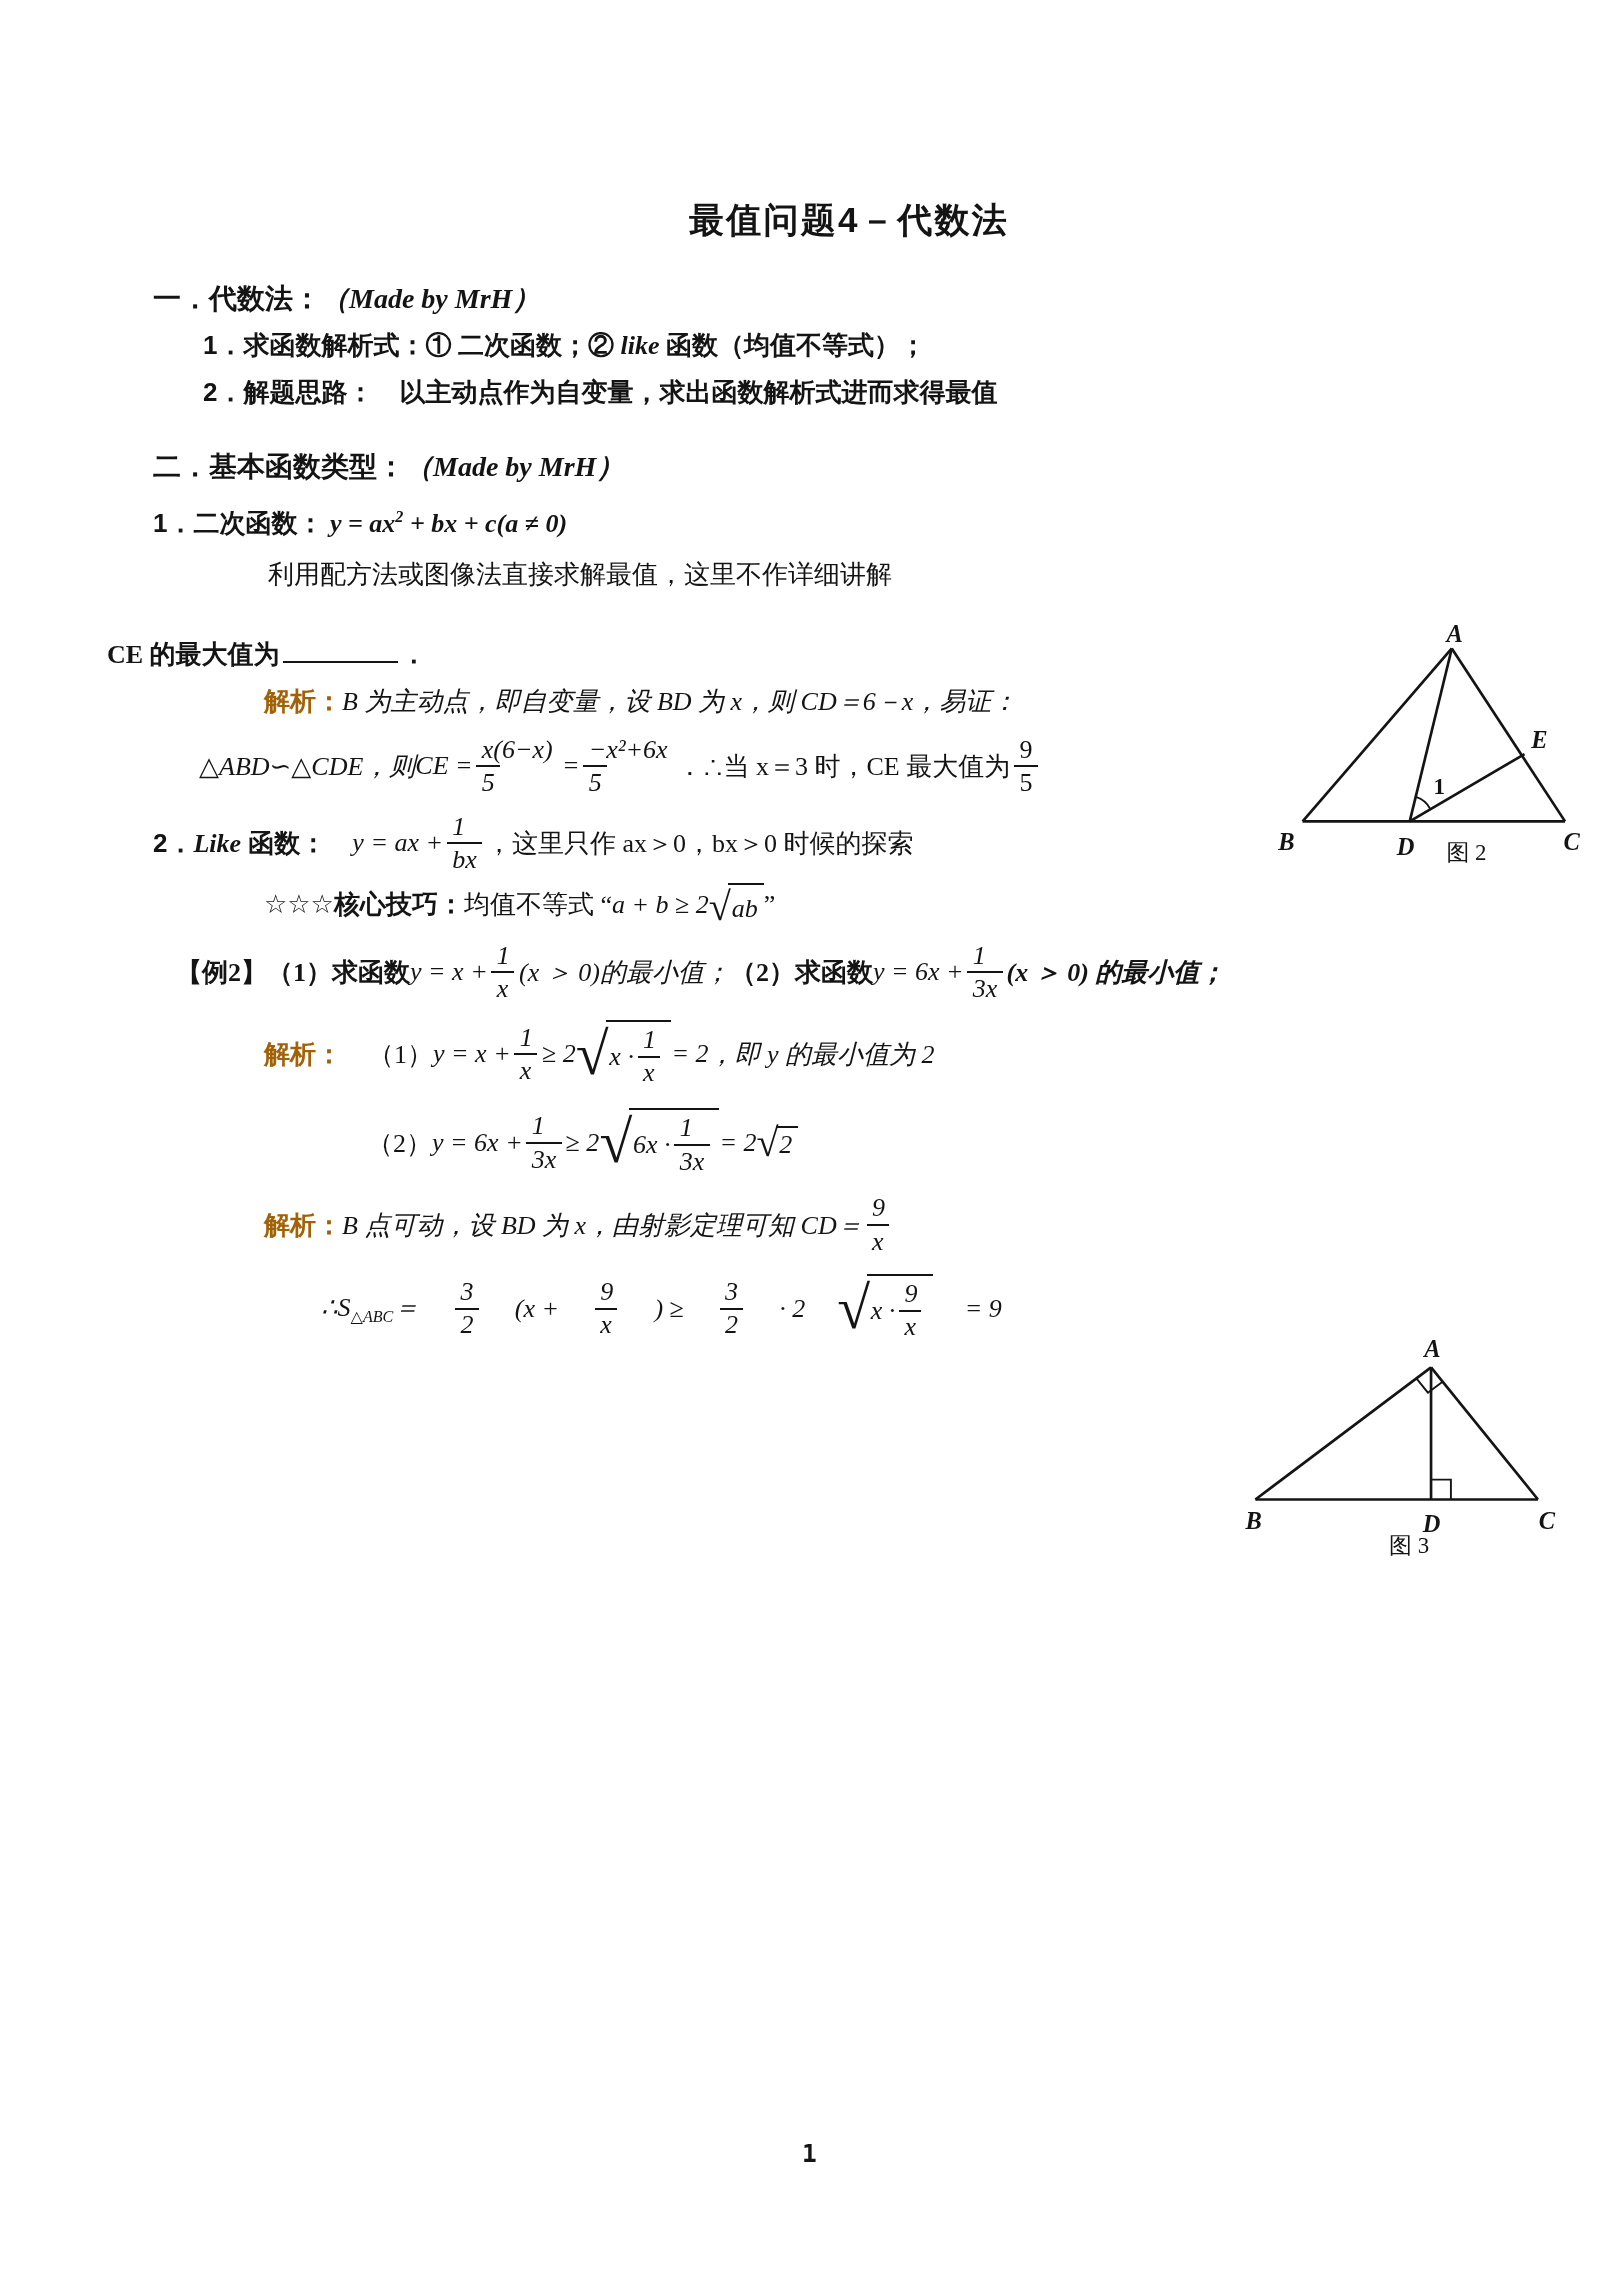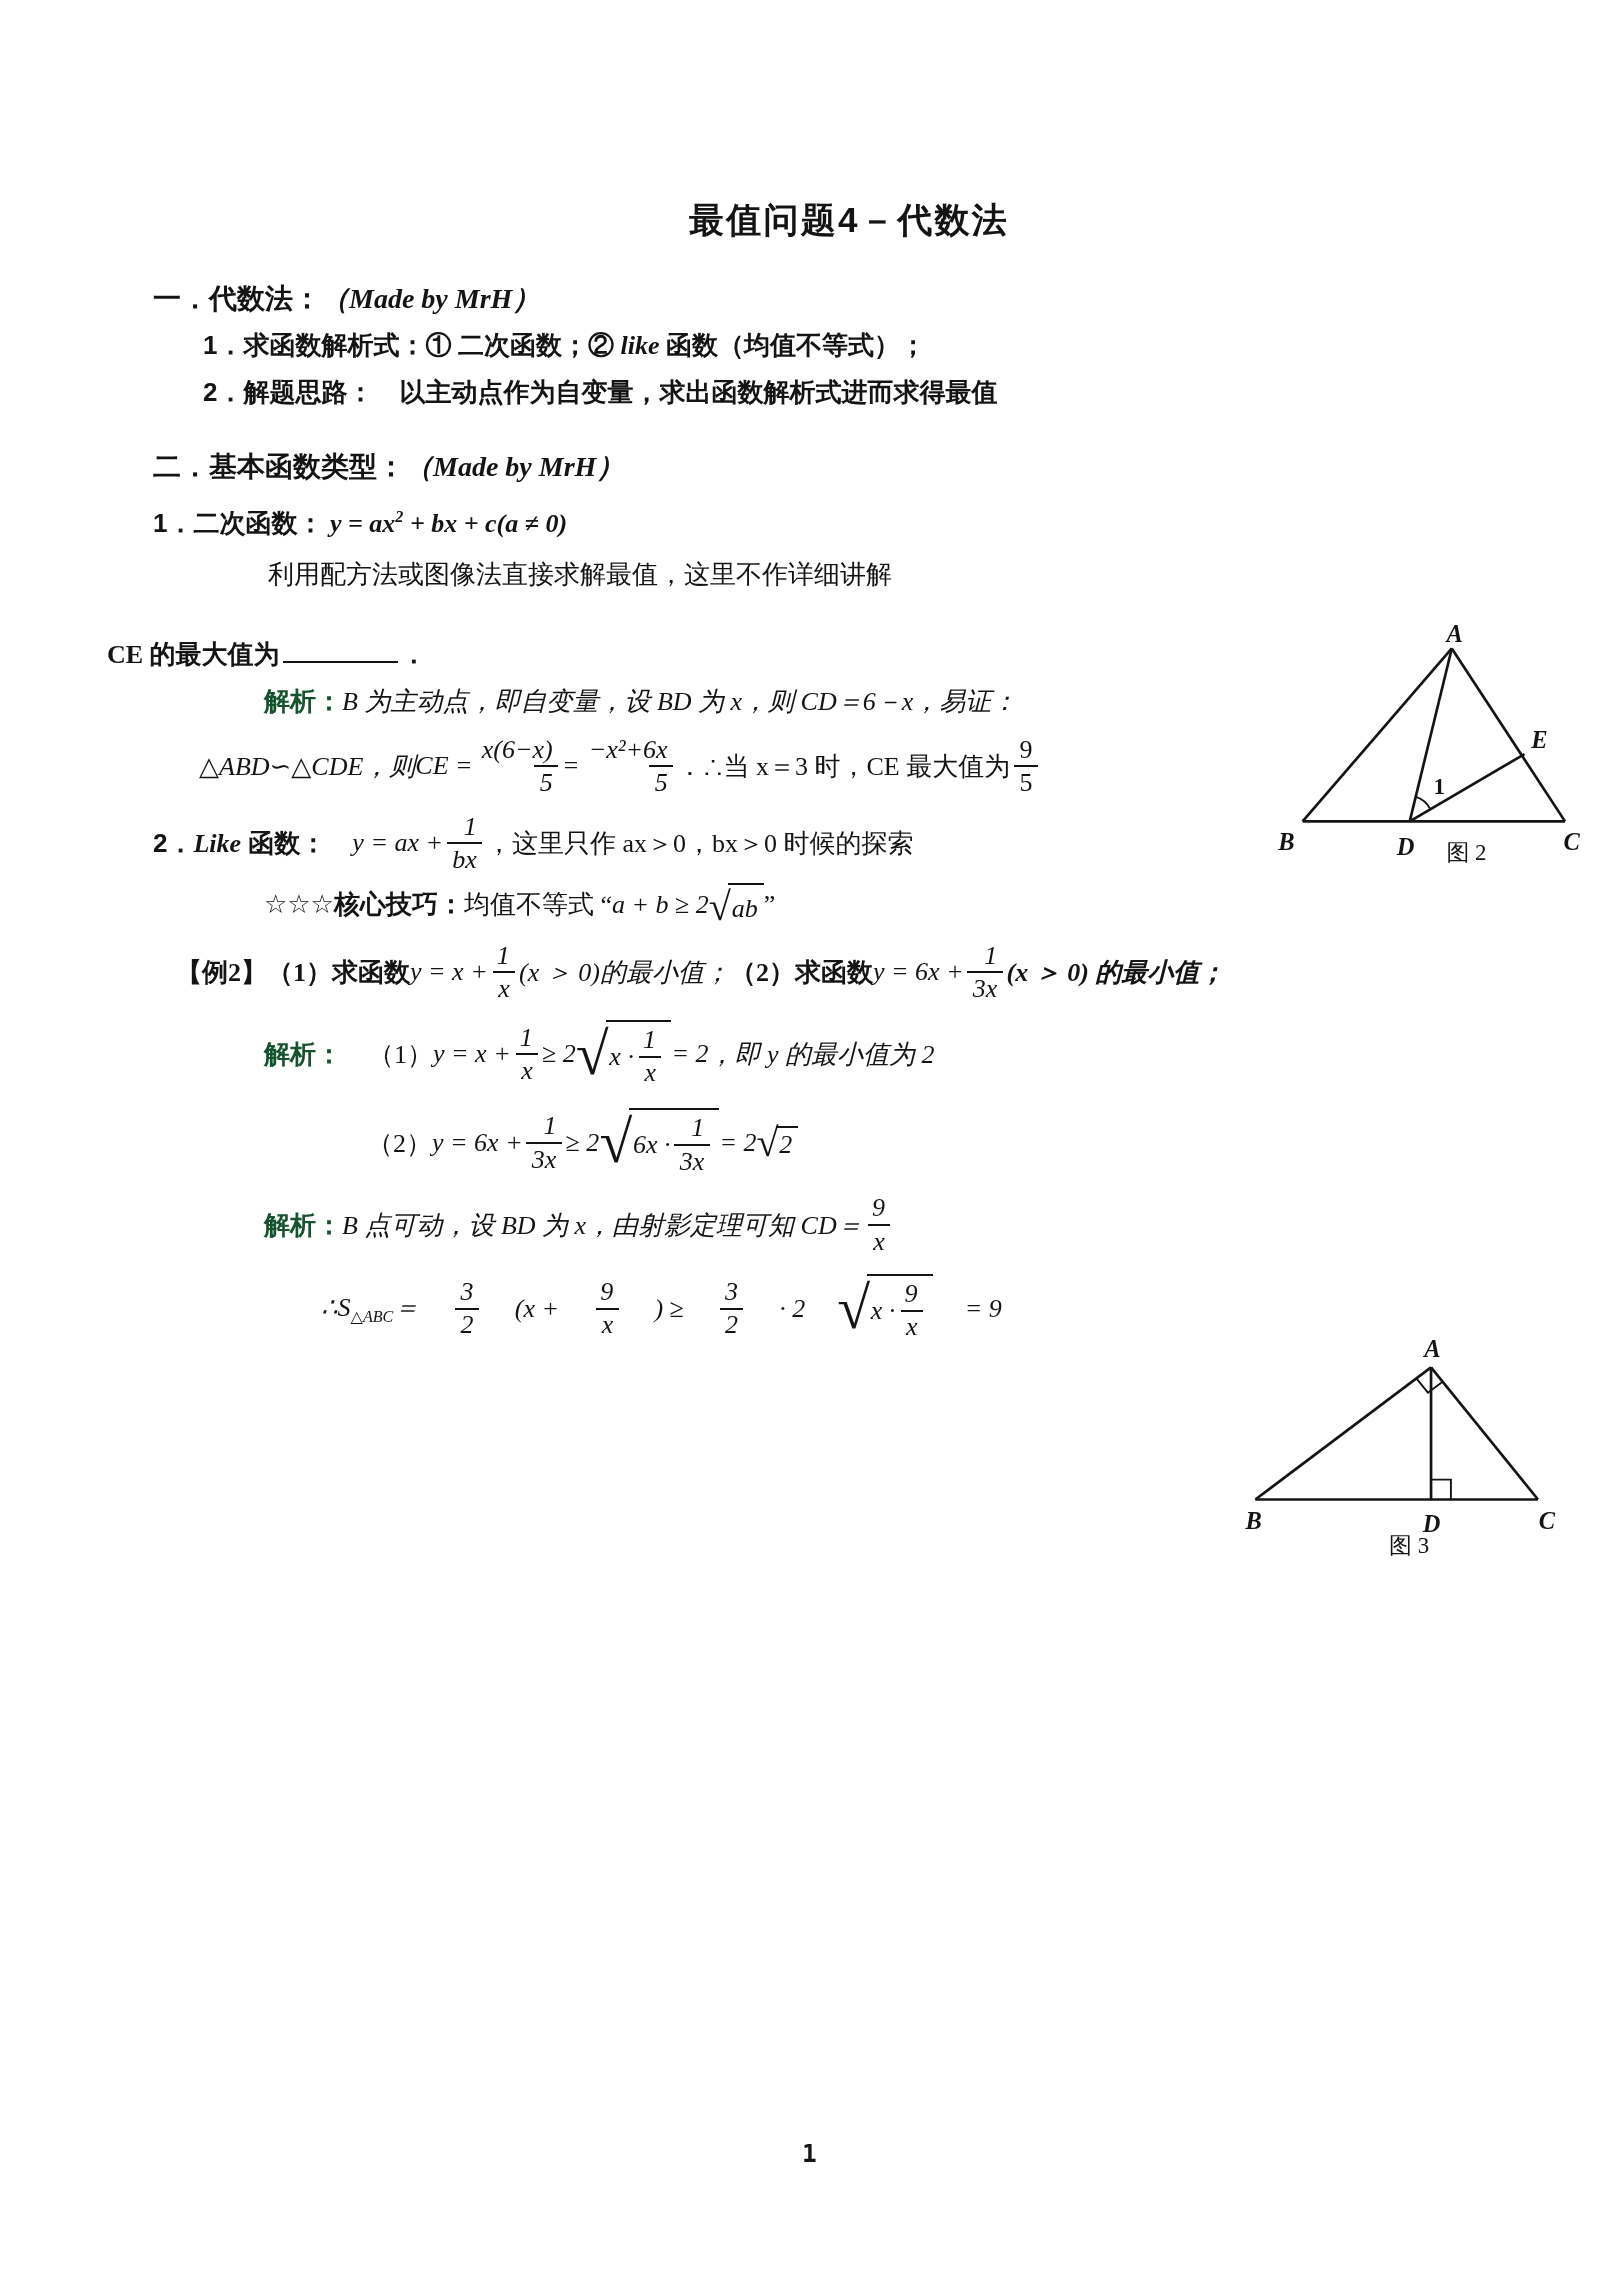--- a/index.html
+++ b/index.html
@@ -18,28 +18,28 @@
   .blab{font-weight:700;font-family:"Liberation Sans","DejaVu Sans",sans-serif;}
   .gap{display:inline-block;width:26px;}
 
   .note{margin-left:161px;line-height:47px;}
 
   .para{margin-top:32px;font-weight:600;}
   .pline{line-height:46px;}
   .pline.first{margin-left:27px;}
 
   .jiexi{margin-left:157px;line-height:47px;}
-  .red{color:#14532d;font-weight:700;}
+  .red{color:#a16207;font-weight:700;}
   .kai{font-style:italic;}
 
   .frow{display:flex;align-items:center;}
   .mt{font-style:italic;}
   .up{font-style:normal;}
 
-  .frac{display:inline-flex;flex-direction:column;align-items:flex-end;vertical-align:middle;
+  .frac{display:inline-flex;flex-direction:column;align-items:flex-start;vertical-align:middle;
         margin:0 3.8px;line-height:1.15;}
   .frac .den{border-top:2.3px solid #141414;}
   .frac .num,.frac .den{padding:0.8px 5.4px;display:block;text-align:center;}
 
   .sqrt{display:inline-flex;align-items:center;vertical-align:middle;}
   .sqrt .rad{font-style:normal;font-size:1.55em;line-height:0.8;margin-right:-3.1px;font-weight:400;}
   .sqrt .bar{border-top:2.3px solid #141414;padding:2.3px 6.1px 0 3.8px;display:inline-flex;align-items:center;}
   .sqrt.tall .rad{font-size:2.3em;}
 
   sup{font-size:0.62em;vertical-align:super;}

